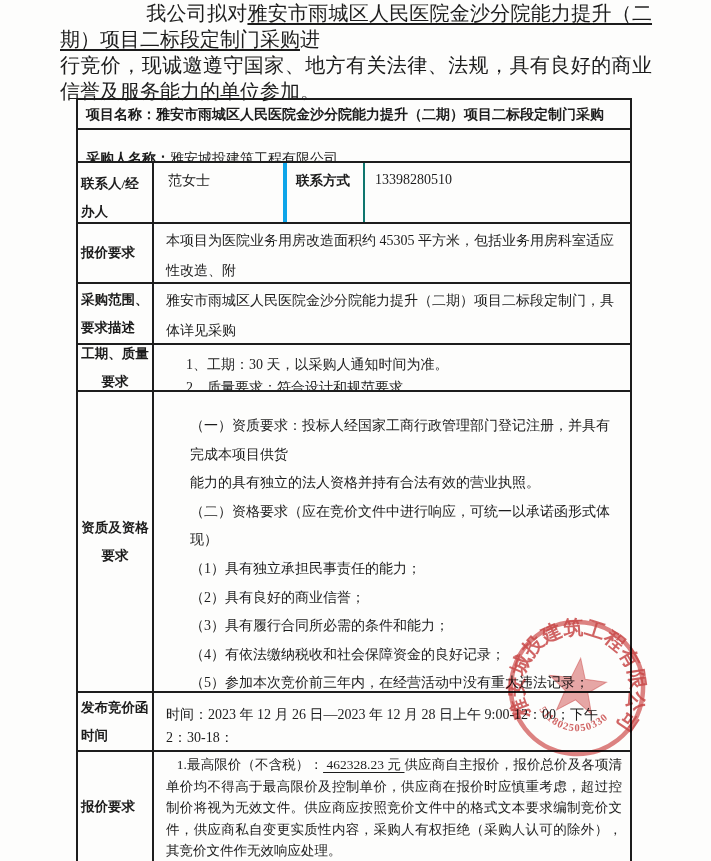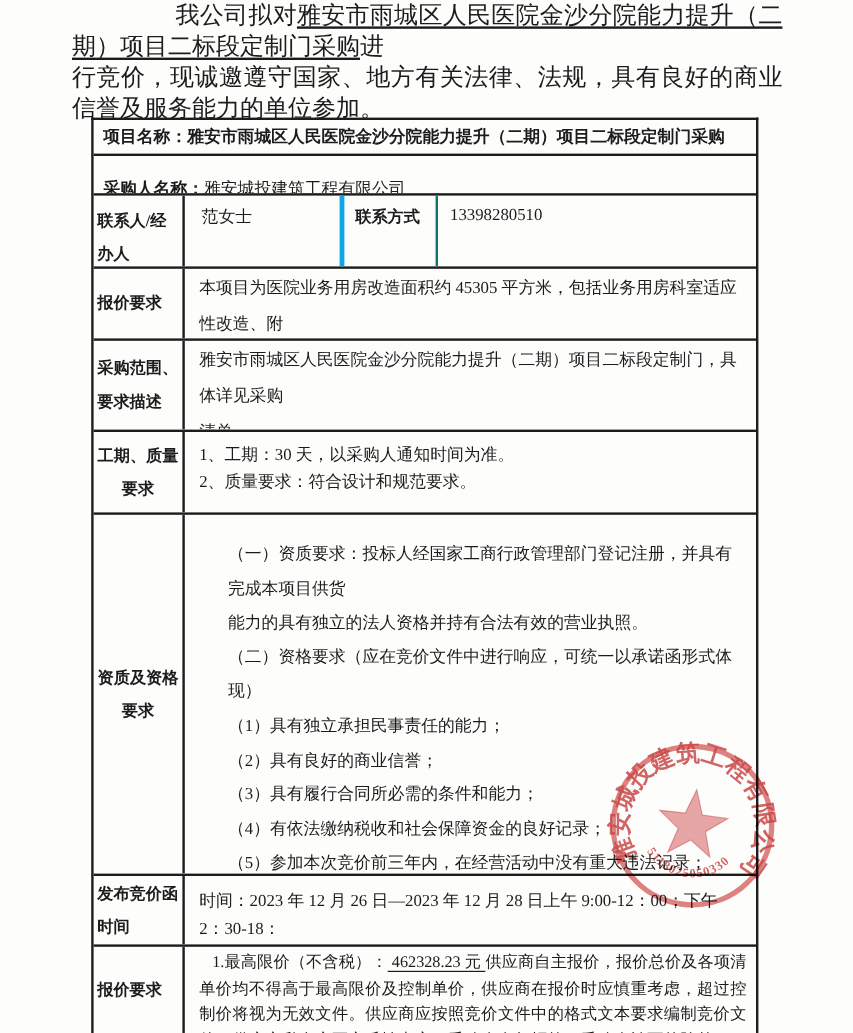--- a/index.html
+++ b/index.html
@@ -33,21 +33,21 @@
     width:556px; height:763px;
     border:2px solid #1d1d1d; border-bottom:none;
     box-sizing:border-box;
     display:flex; flex-direction:column;
     font-size:14px;
     background:transparent;
   }
   .row { display:flex; border-bottom:2px solid #1d1d1d; box-sizing:border-box; overflow:hidden; }
   .row:last-child { border-bottom:none; flex:1; }
   .h-r1 { height:30px; } .h-r2 { height:33px; } .h-r3 { height:61px; }
-  .h-r4 { height:60px; } .h-r5 { height:76px; } .h-r6 { height:69px; }
+  .h-r4 { height:60px; } .h-r5 { height:61px; } .h-r6 { height:47px;gap:20px; }
   .h-r7 { height:301px; } .h-r8 { height:59px; }
 
   .cell-full { flex:1; padding:4px 8px 2px 8px; box-sizing:border-box; line-height:22px; overflow:hidden; }
   .lab-inline { font-weight:bold; }
   .val-bold { font-weight:bold; }
 
   .lab-cell {
     flex:0 0 76px; width:76px;
     border-right:2px solid #1d1d1d; box-sizing:border-box;
     font-weight:bold; font-size:13.5px; line-height:28px;

